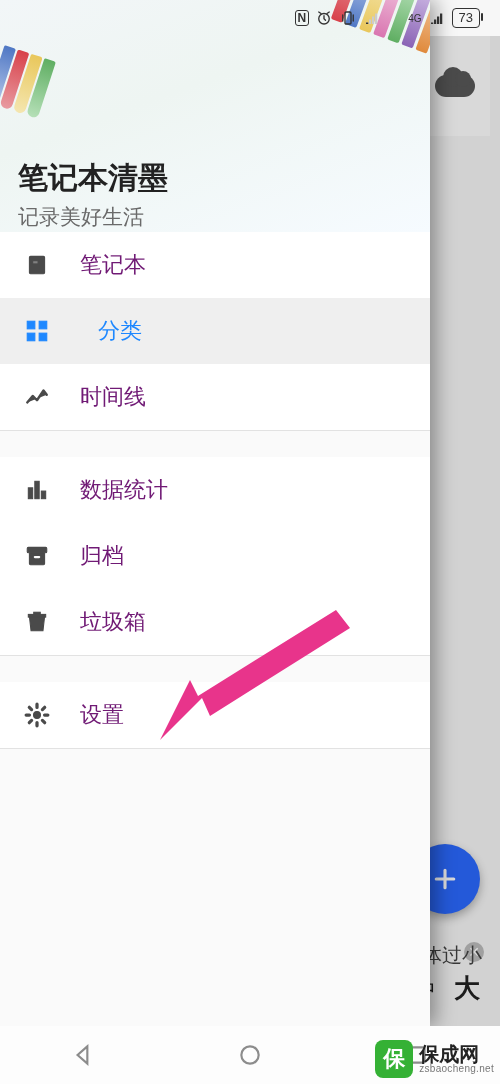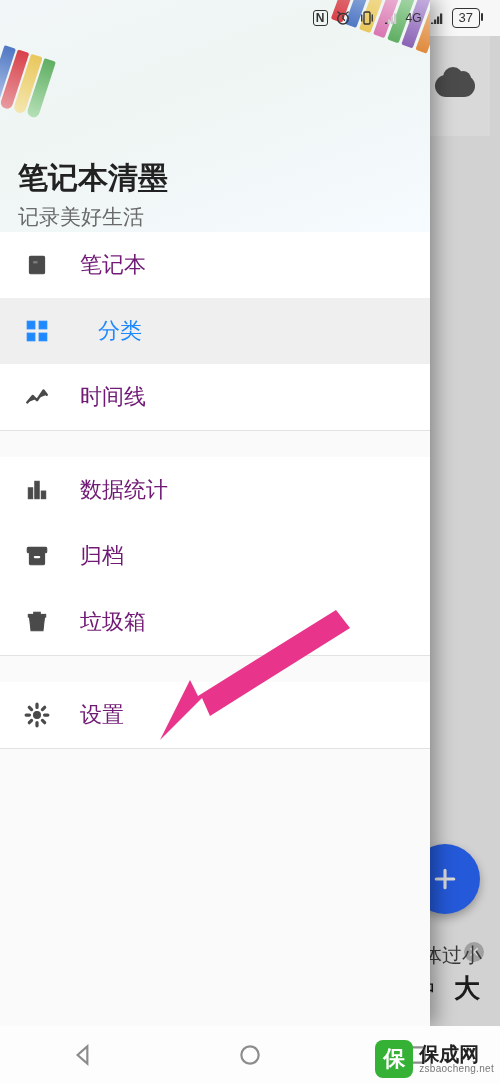--- a/index.html
+++ b/index.html
@@ -95,25 +95,25 @@
       <path d="M12 9v4l2 2M5 4l3 2M19 4l-3 2" stroke="#333" stroke-width="1.8" fill="none" stroke-linecap="round"></path>
     </svg>
   <svg viewBox="0 0 24 24">
       <rect x="8" y="4" width="8" height="16" rx="1.5" fill="none" stroke="#333" stroke-width="1.8"></rect>
       <path d="M5 8v8M19 8v8" stroke="#333" stroke-width="1.8" stroke-linecap="round"></path>
     </svg>
   <svg viewBox="0 0 24 24">
       <path d="M4 18h3v2H4zM8 14h3v6H8zM12 10h3v10h-3zM16 6h3v14h-3z" fill="#ccc"></path>
       <path d="M4 18h3v2H4z" fill="#333"></path>
     </svg>
-  <span style="font-size:12px;">4G</span>
+  <span style="font-size:10px;margin-left:21px;">4G</span>
   <svg viewBox="0 0 24 24">
       <path d="M4 18h3v2H4zM8 14h3v6H8zM12 10h3v10h-3zM16 6h3v14h-3z" fill="#333"></path>
     </svg>
-  <span class="battery">37</span>
+  <span class="battery">73</span>
 </div>
 
 <div class="drawer">
   <div class="drawer-header">
     <div class="pencils1">
       <div class="pencil p-blu"></div>
         <div class="pencil p-red"></div>
         <div class="pencil p-ylw"></div>
         <div class="pencil p-grn"></div>
     </div>

